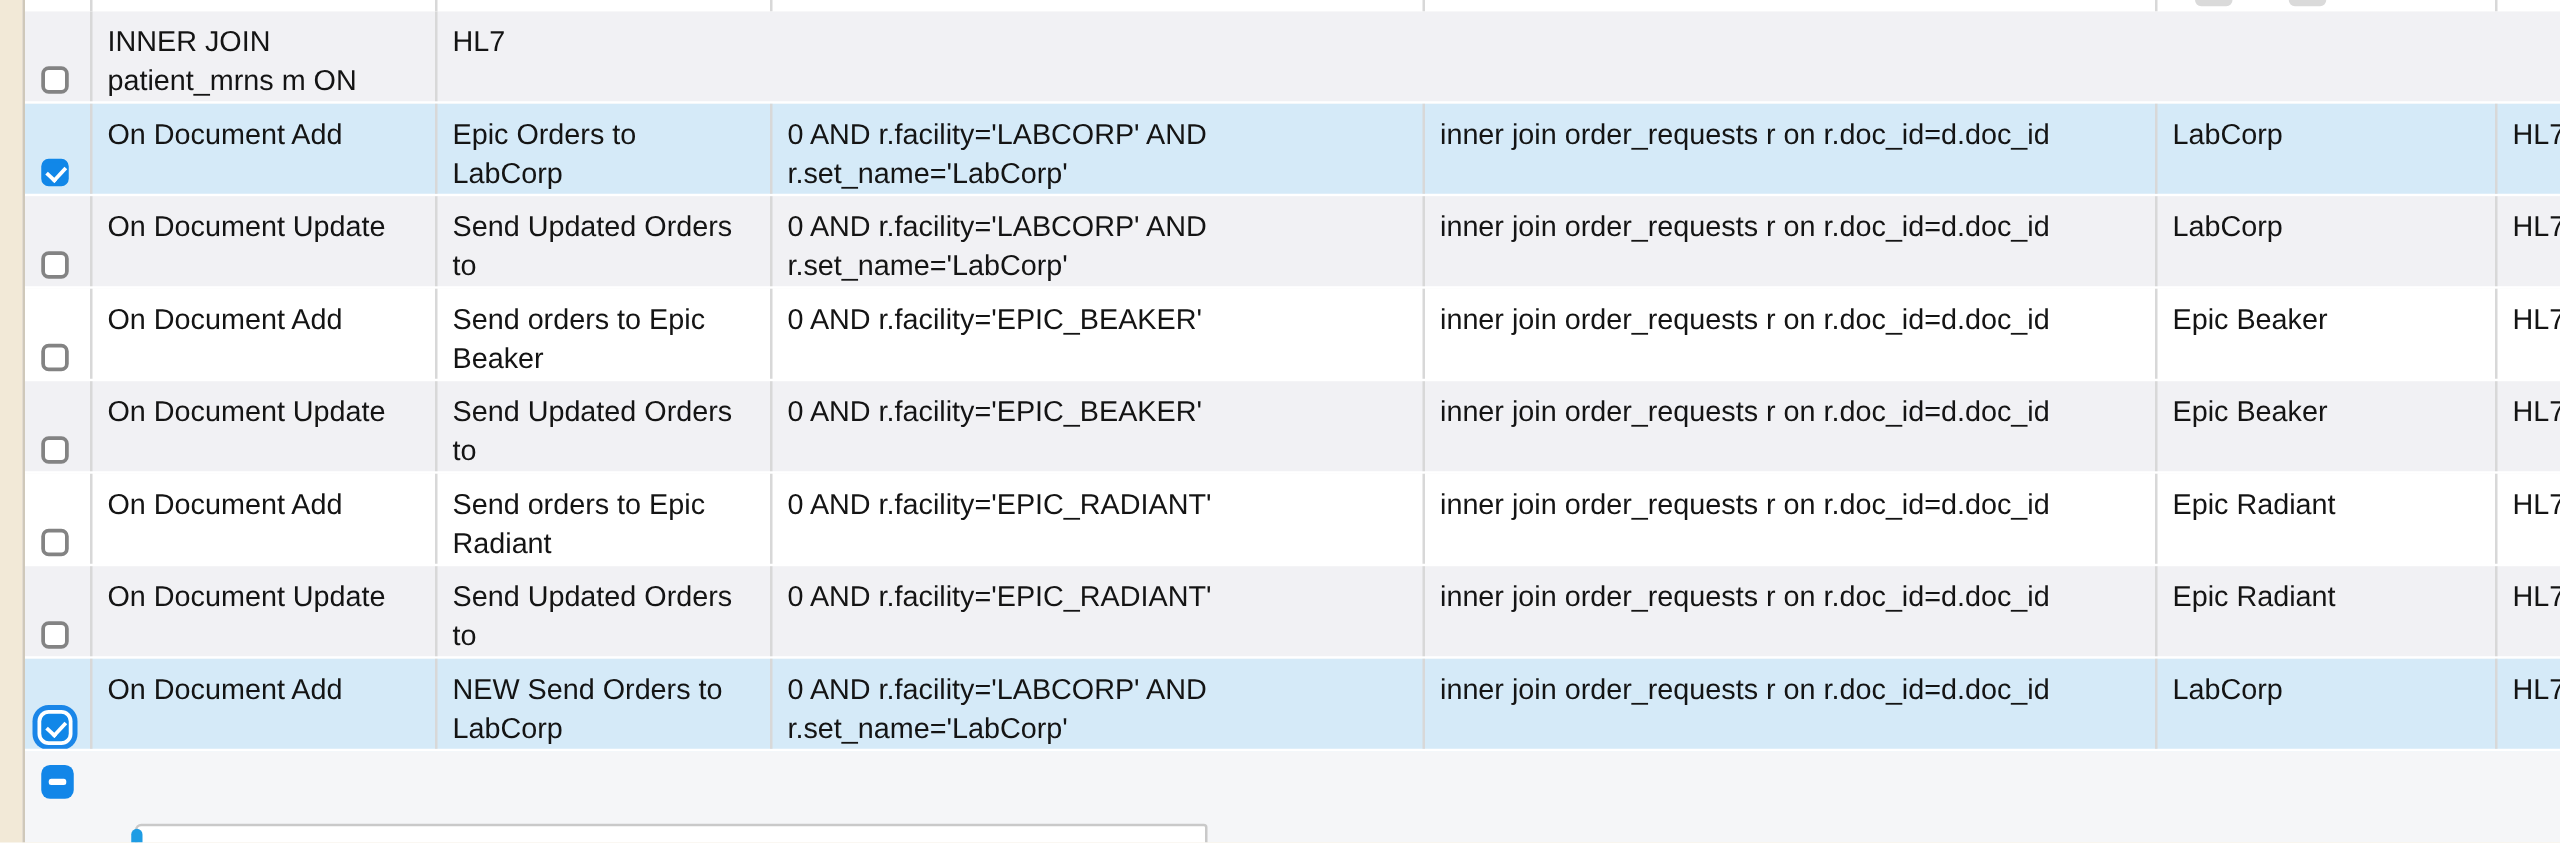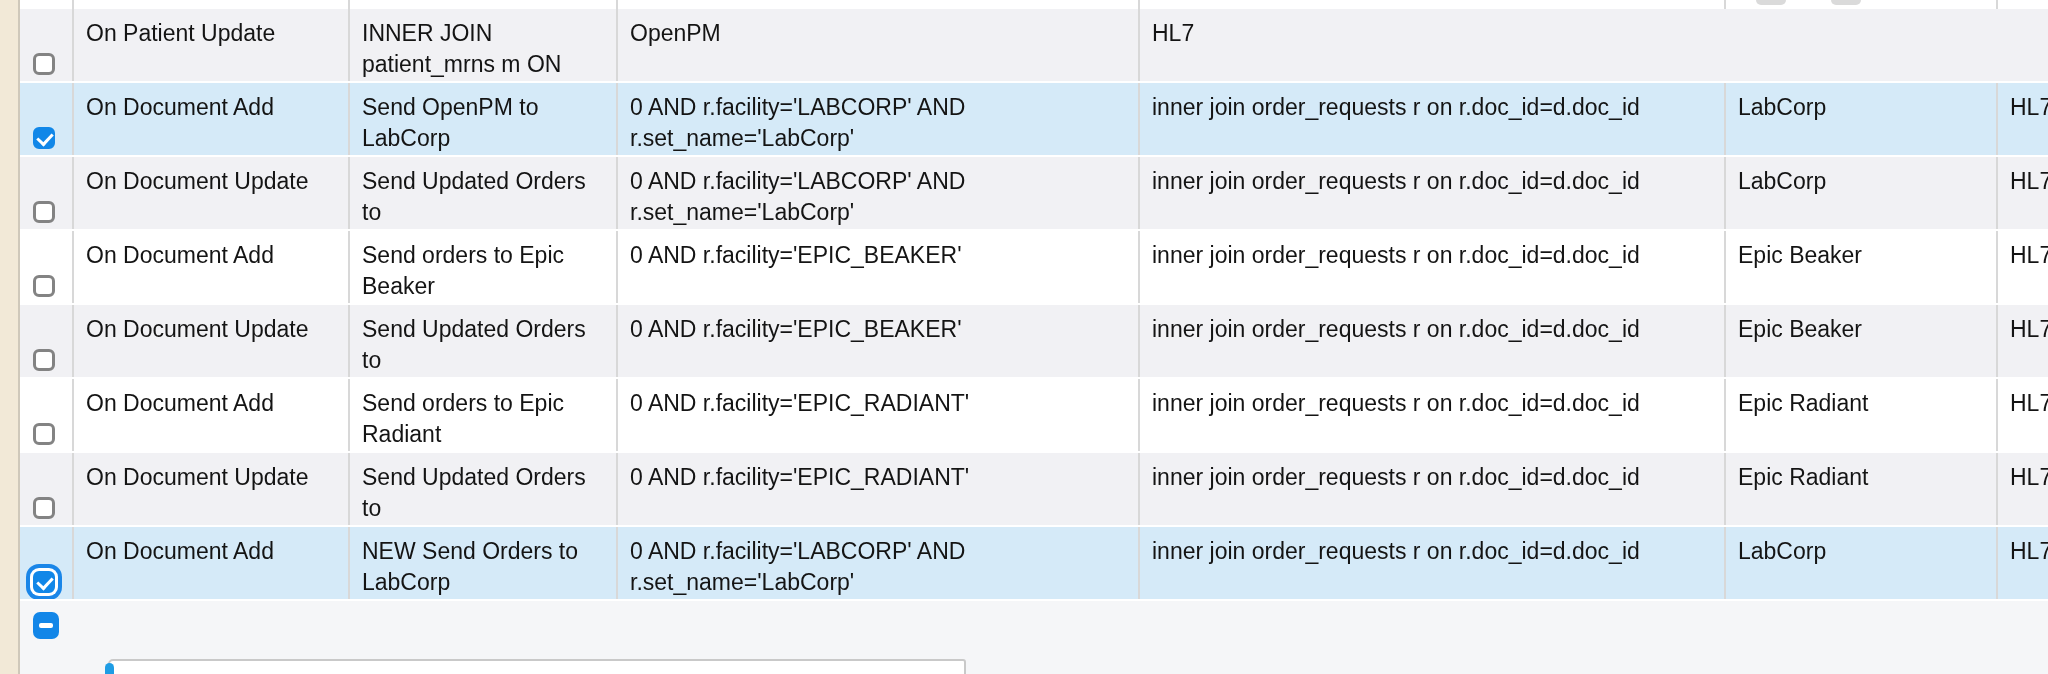--- a/index.html
+++ b/index.html
@@ -119,33 +119,31 @@
       <div class="cell"></div>
       <div class="cell last"></div>
       <div class="remnant-blob" style="left:1736px;"></div>
       <div class="remnant-blob" style="left:1811px;"></div>
     </div>
 
     <div class="row grid-row stripe">
       <div class="cell cb">
         <span class="checkbox"></span>
       </div>
-      <div class="cell">On Patient Update</div>
       <div class="cell">INNER JOIN patient_mrns m ON m.pat_id=p.pat_id
 AND m.wc_partition='[PARTITION]'</div>
-      <div class="cell">OpenPM</div>
       <div class="cell last">HL7</div>
     </div>
 
     <div class="row grid-row selected">
       <div class="cell cb">
         <span class="checkbox checked"></span>
       </div>
       <div class="cell">On Document Add</div>
-      <div class="cell">Send OpenPM to
+      <div class="cell">Epic Orders to
 LabCorp</div>
       <div class="cell">0 AND r.facility='LABCORP' AND
 r.set_name='LabCorp'</div>
       <div class="cell">inner join order_requests r on r.doc_id=d.doc_id</div>
       <div class="cell">LabCorp</div>
       <div class="cell last">HL7</div>
     </div>
 
     <div class="row grid-row stripe">
       <div class="cell cb">

